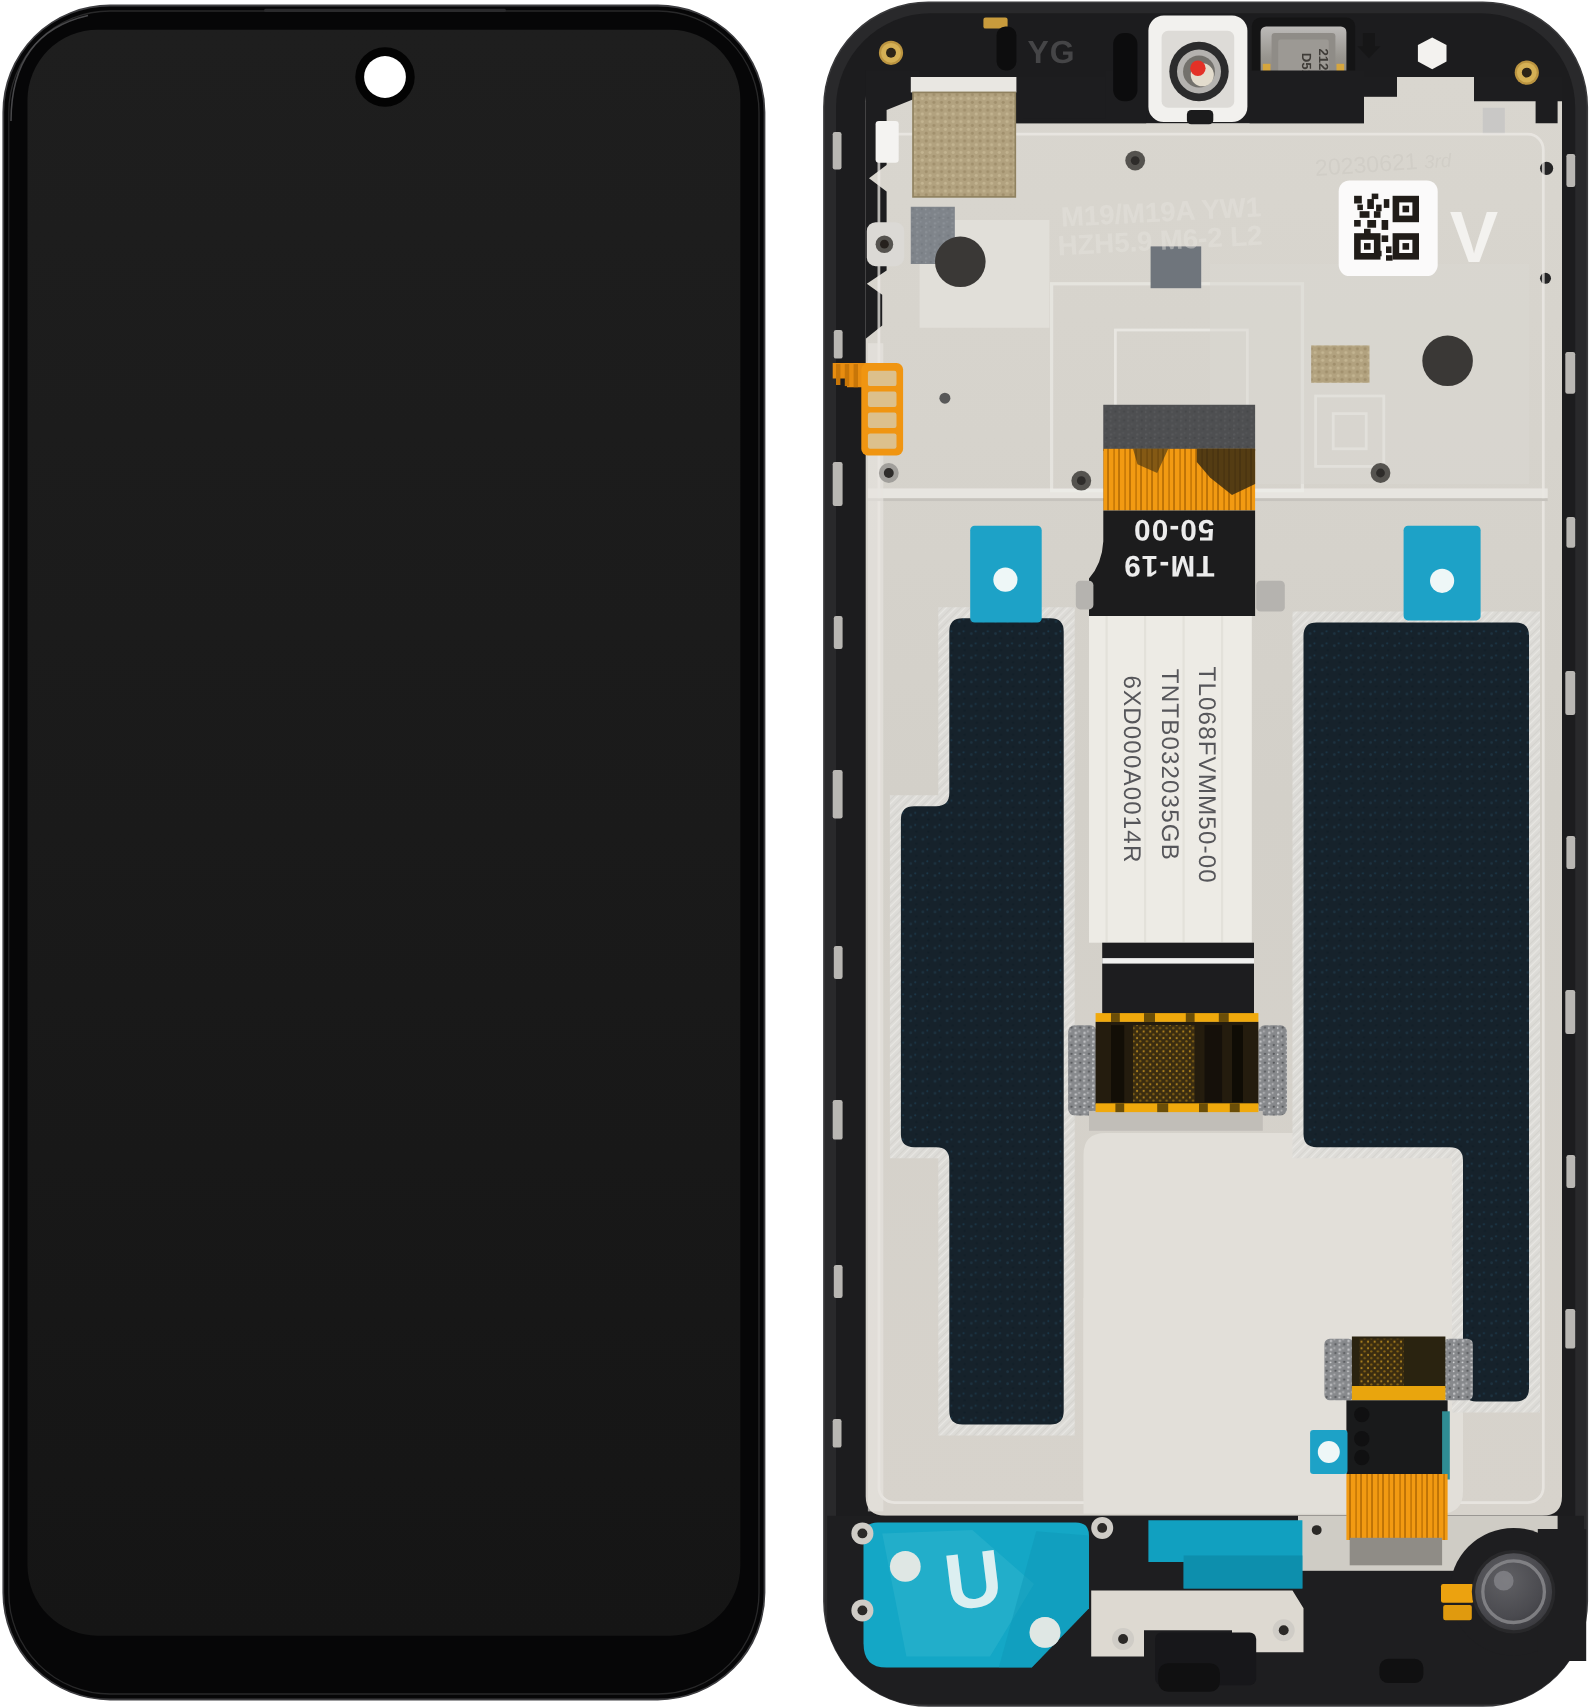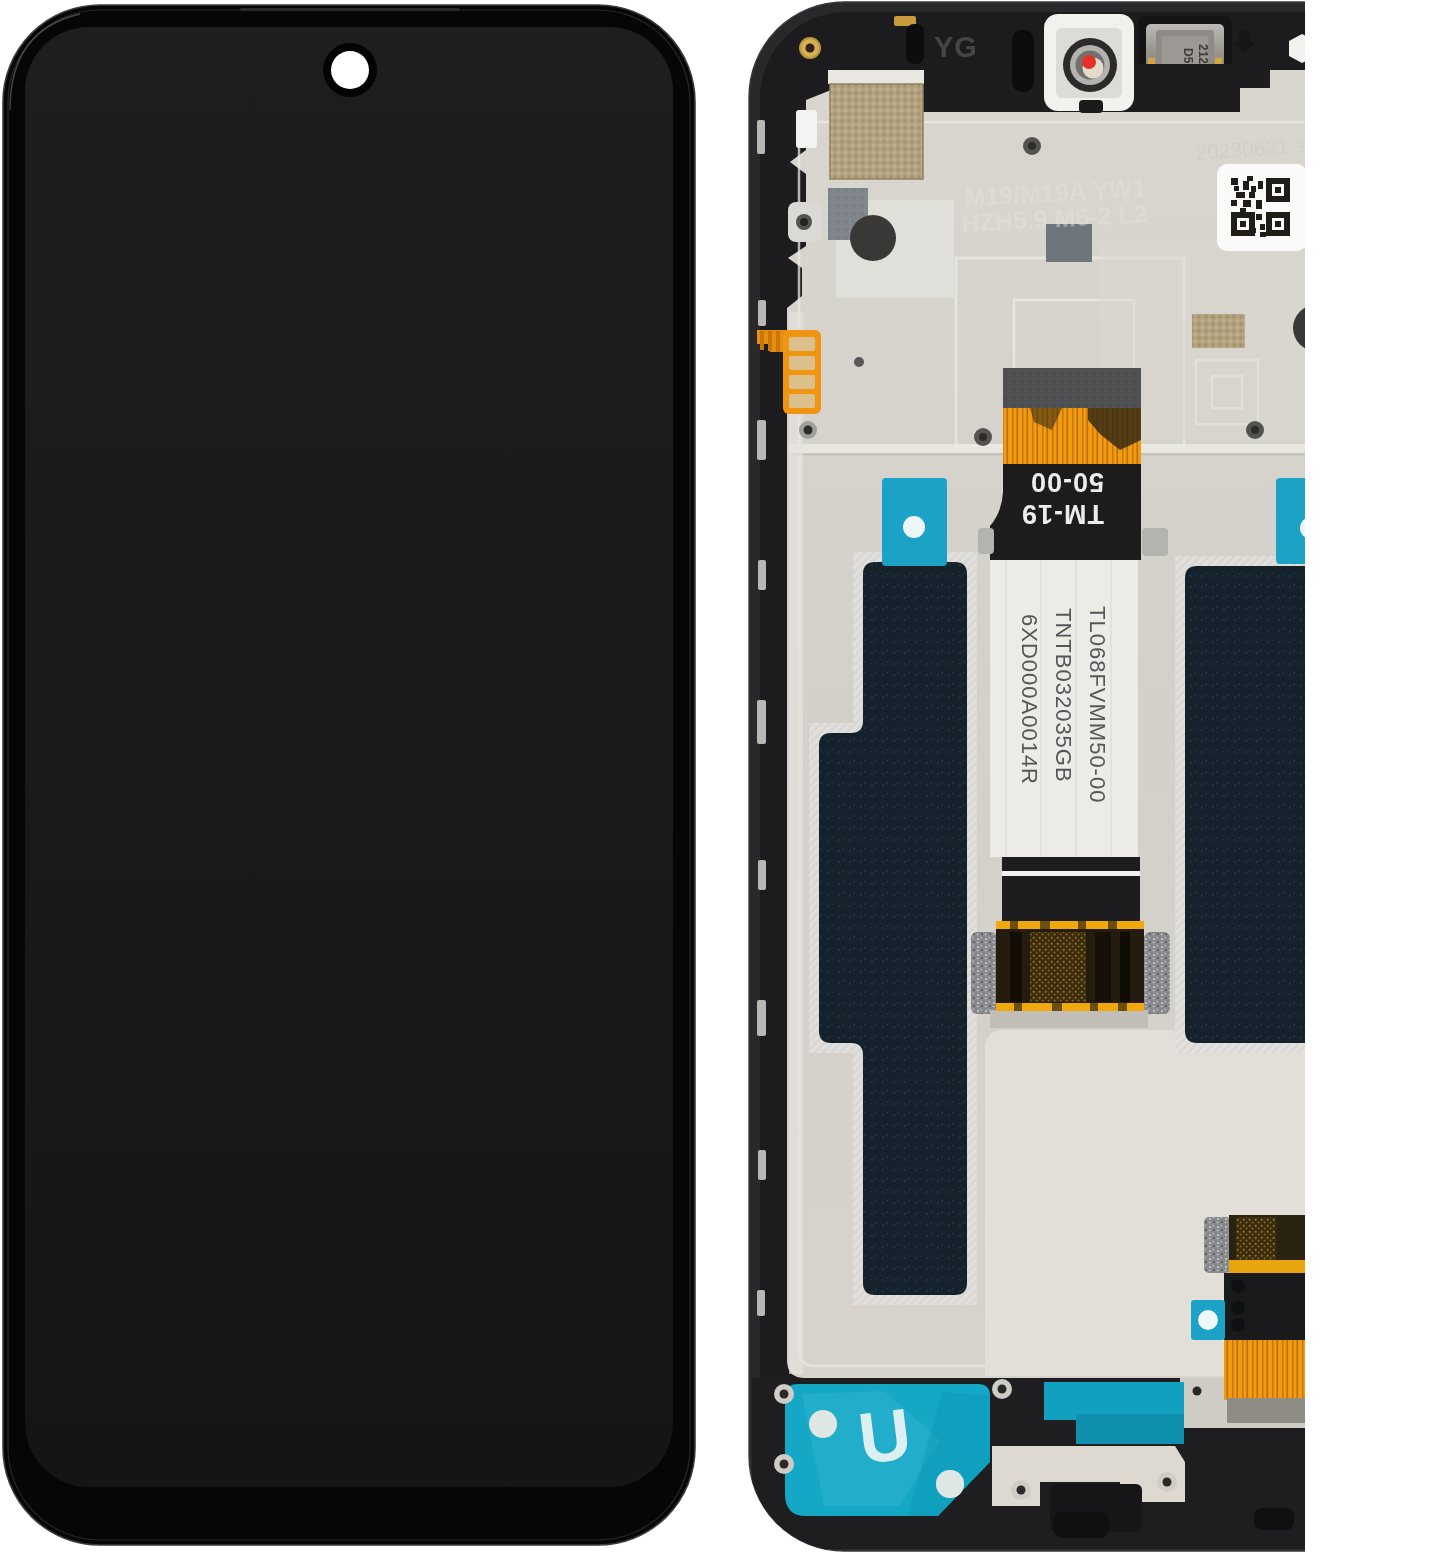--- a/index.html
+++ b/index.html
@@ -1,16 +1,16 @@
 <!DOCTYPE html>
 <html><head>
 <meta charset="utf-8">
 <style>
   html,body{margin:0;padding:0;background:#ffffff;}
-  .wrap{width:1305px;height:1553px;position:relative;overflow:hidden;background:#ffffff;}
+  .wrap{width:1445px;height:1553px;position:relative;overflow:hidden;background:#ffffff;}
   svg{display:block;}
   text{font-family:"Liberation Sans", sans-serif;}
 </style>
 </head>
 <body>
 <div class="wrap">
 <svg width="1445" height="1553" viewBox="0 0 1445 1553" xmlns="http://www.w3.org/2000/svg">
 <defs>
   <linearGradient id="screenGrad" x1="0" y1="0" x2="0" y2="1">
     <stop offset="0" stop-color="#1e1e1e"></stop>

